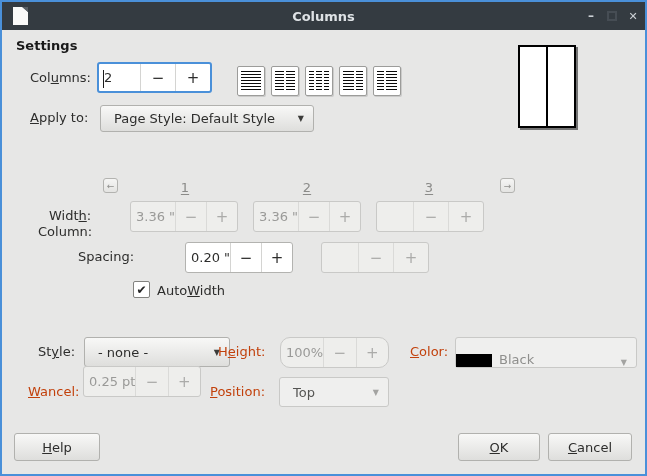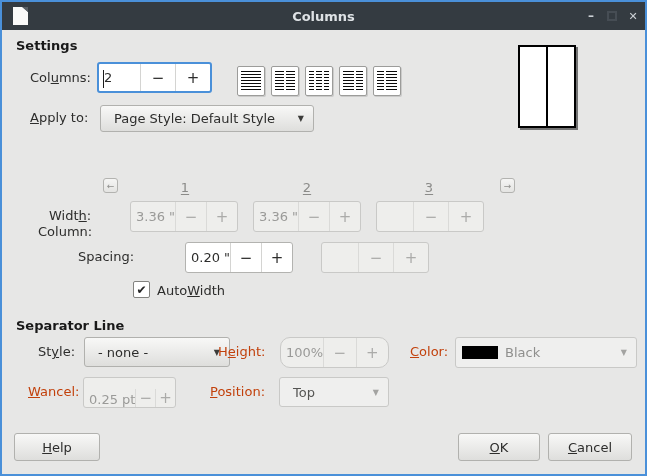--- a/index.html
+++ b/index.html
@@ -160,44 +160,43 @@
       <span class="val"></span>
       <span class="sbtn">−</span>
       <span class="sbtn">+</span>
     </div>
 
     <div class="checkbox">
         <span>✔</span>
       </div>
     <div class="lbl" style="left:155px; top:253px;"><span>Auto</span><span class="mn">W</span><span>idth</span></div>
 
-    <div class="h" style="left:14px; top:288px;">Separator Line</div>
 
     <div class="lbl" style="left:36px; top:314px;"><span>St</span><span class="mn">y</span><span>le:</span></div>
     <div class="dd" style="left:82px; top:307px; width:146px;">
       <span>- none -</span>
       <span class="arrow">▼</span>
     </div>
 
     <div class="lbl dis" style="left:216px; top:314px;"><span>H</span><span class="mn">e</span><span>ight:</span></div>
     <div class="spin dis" style="left:278px; top:307px; width:109px;border-radius:10px;">
       <span class="val">100%</span>
       <span class="sbtn">−</span>
       <span class="sbtn">+</span>
     </div>
 
     <div class="lbl dis" style="left:408px; top:314px;"><span class="mn">C</span><span>olor:</span></div>
-    <div class="dd dis" style="left:453px; top:307px; width:182px; height:31px; padding-left:6px;">
+    <div class="dd dis" style="left:453px; top:307px; width:182px; height:31px; padding-left:0;align-items:flex-end;">
       <span class="swatch"></span>
       <span>Black</span>
       <span class="arrow">▼</span>
     </div>
 
     <div class="lbl dis" style="left:26px; top:354px;"><span class="mn">W</span><span>ancel:</span></div>
-    <div class="spin dis" style="left:81px; top:347px; width:93px;align-items:flex-end;">
+    <div class="spin dis" style="left:81px; top:336px; width:118px;">
       <span class="val">0.25 pt</span>
       <span class="sbtn">−</span>
       <span class="sbtn">+</span>
     </div>
 
     <div class="lbl dis" style="left:208px; top:354px;"><span class="mn">P</span><span>osition:</span></div>
     <div class="dd dis semi" style="left:277px; top:347px; width:110px;">
       <span>Top</span>
       <span class="arrow">▼</span>
     </div>

